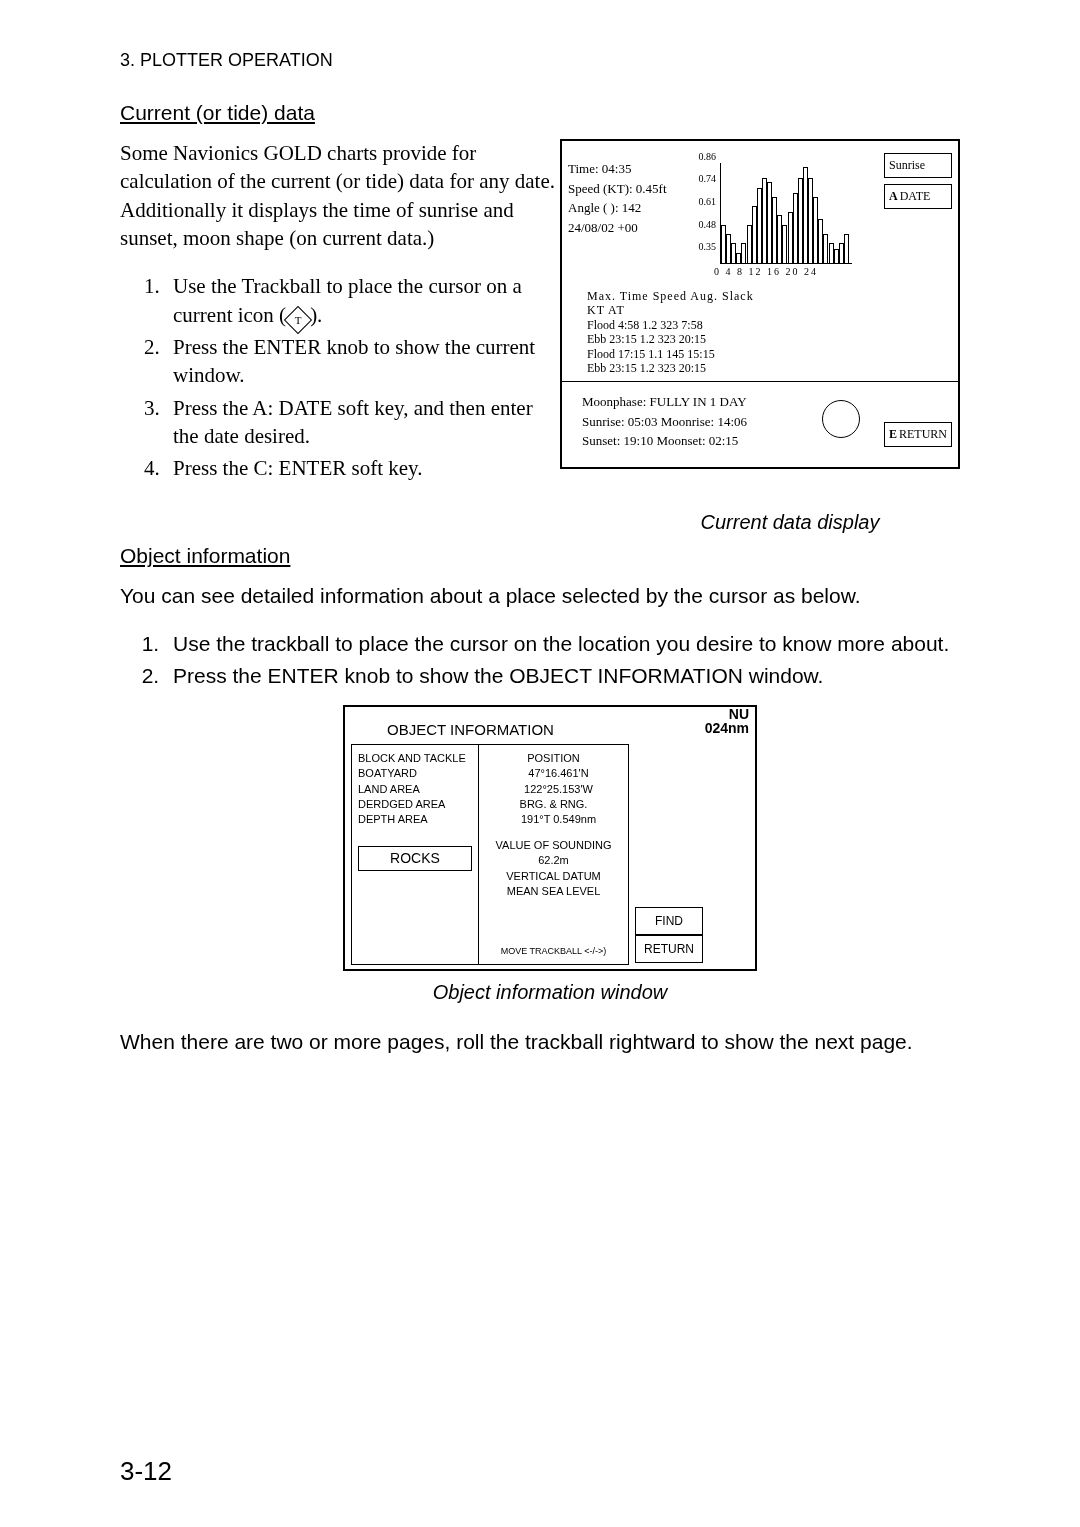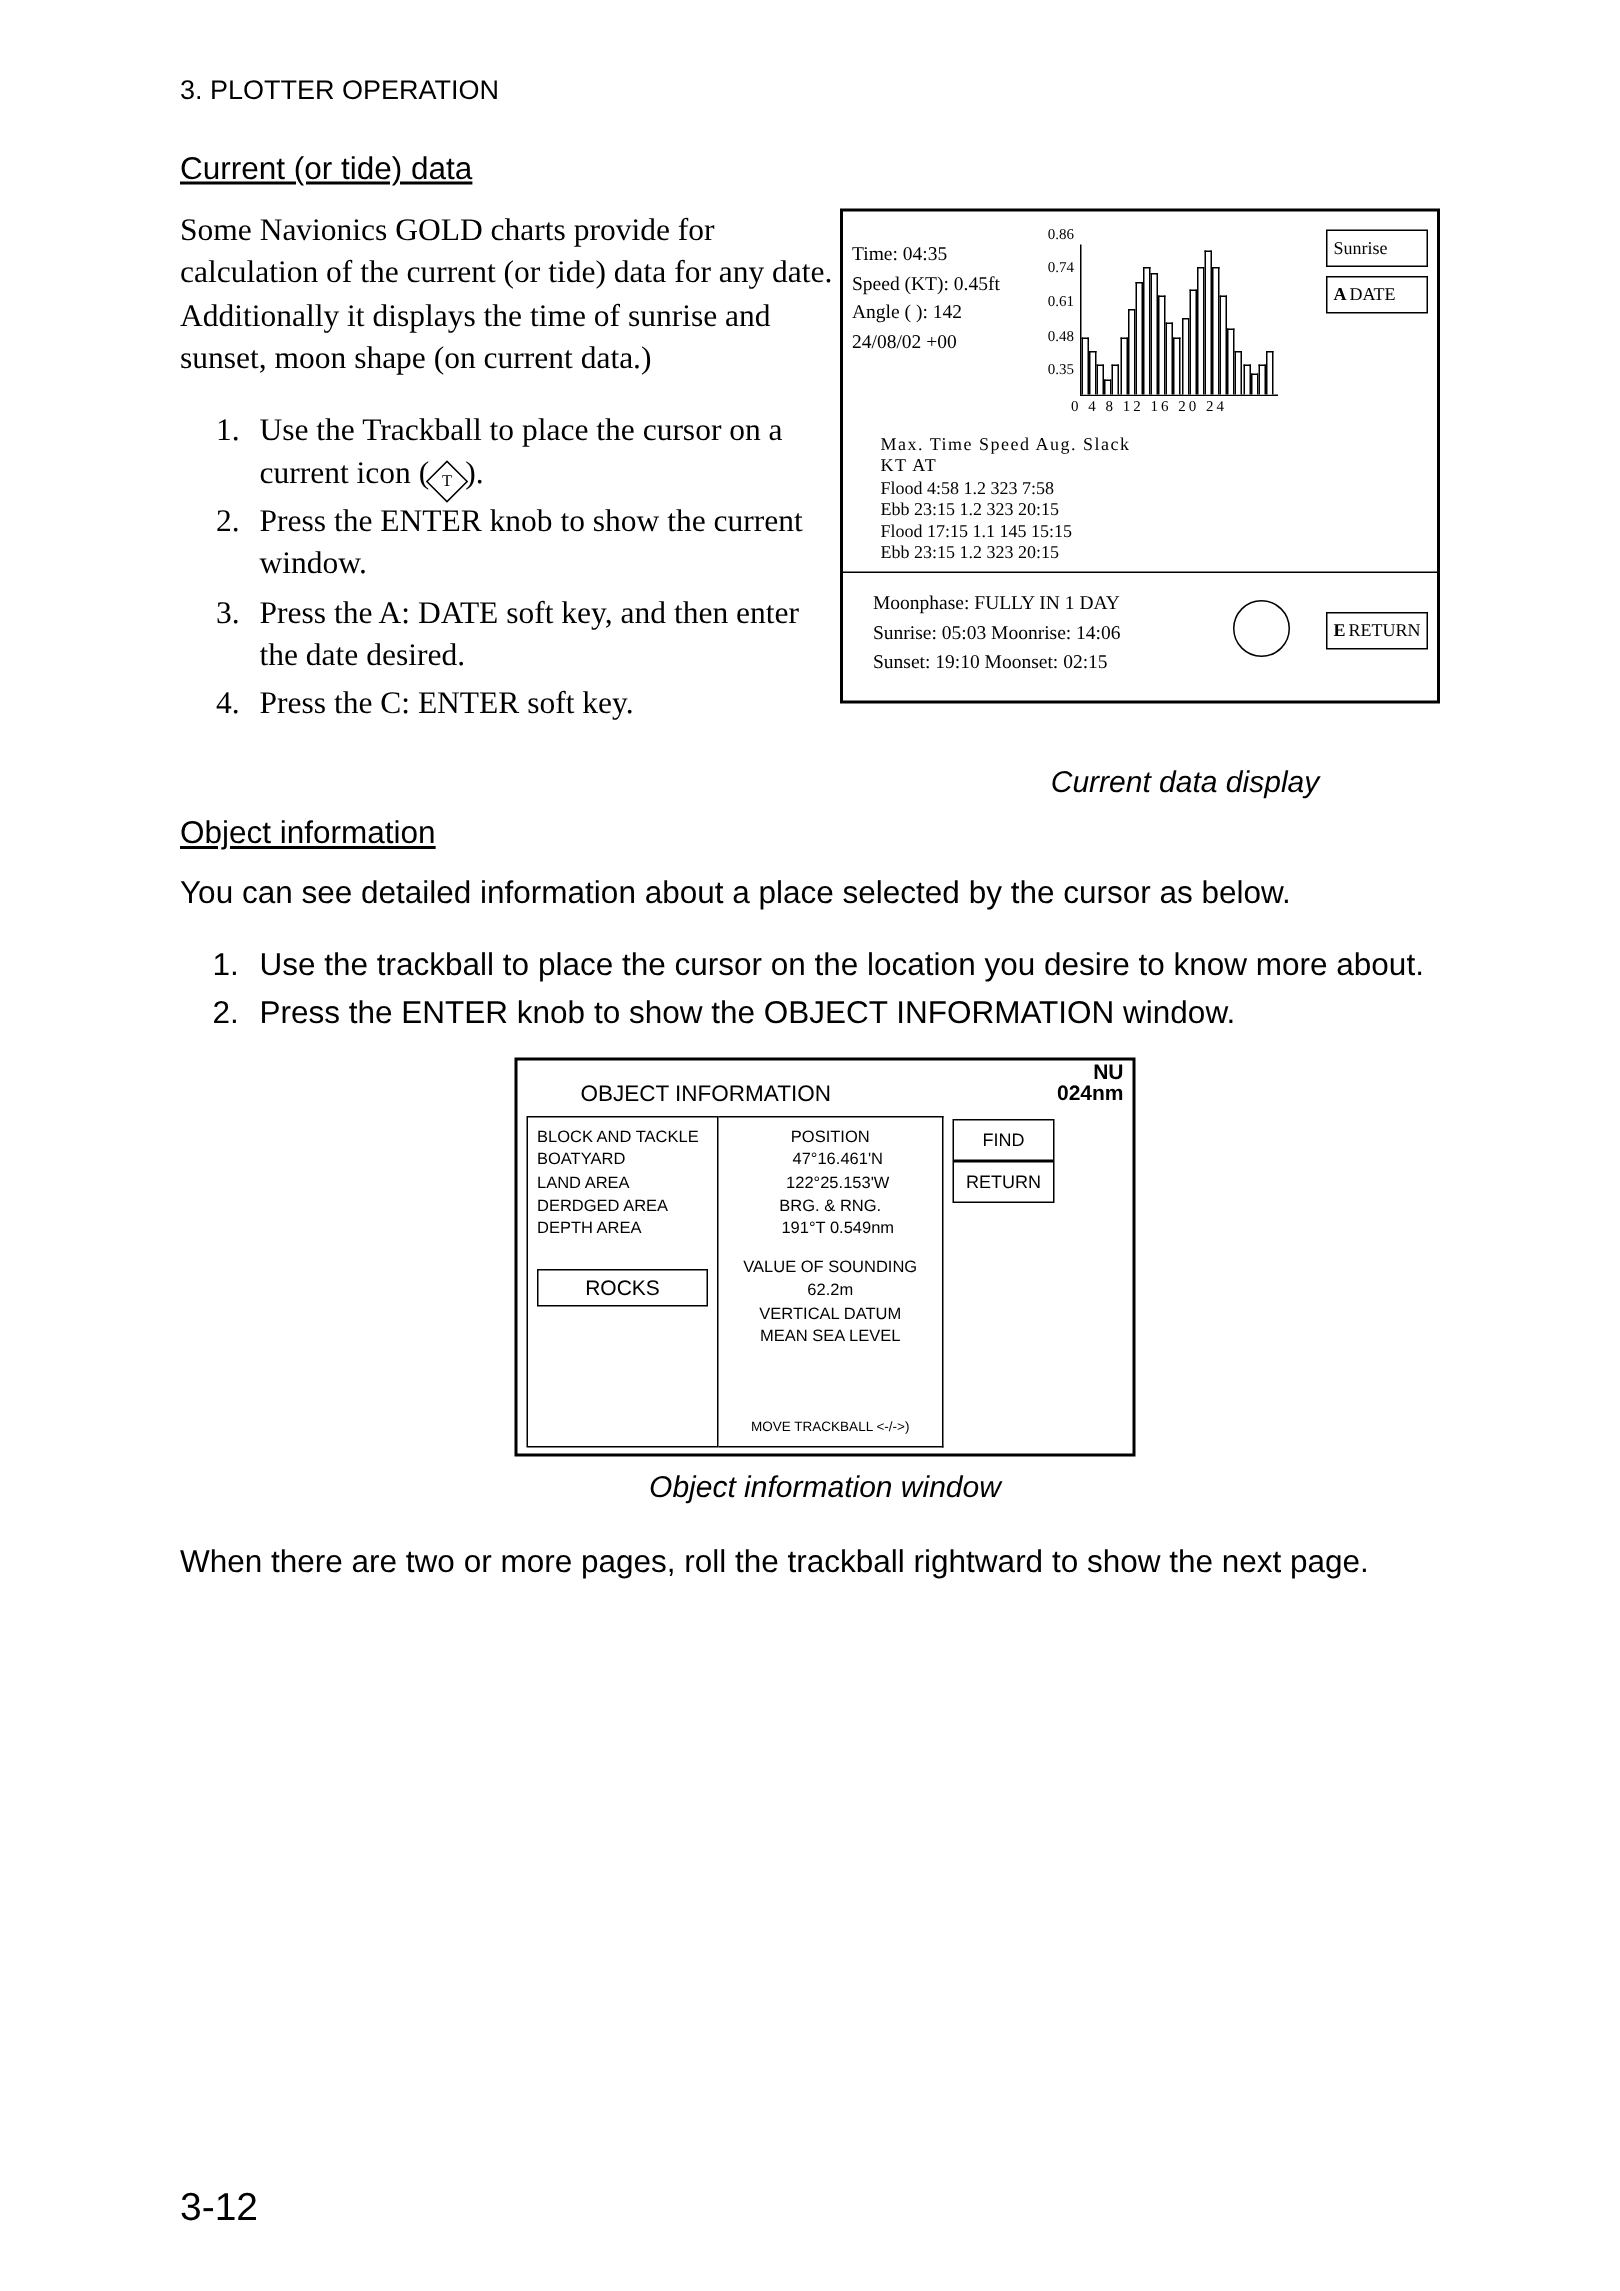--- a/index.html
+++ b/index.html
@@ -161,21 +161,21 @@
   .moon-icon {
     position: absolute;
     top: 18px; left: 260px;
     width: 36px; height: 36px;
     border: 1px solid #000;
     border-radius: 50%;
   }
   .return-key {
     position: absolute;
     right: 6px;
-    bottom: 34px;
+    bottom: 20px;
     text-align: center;
   }
   .caption {
     font-style: italic;
     font-size: 20px;
     text-align: center;
   }
   .cur-cap-wrap {
     margin: 24px 0 6px 0;
     width: 400px;
@@ -224,21 +224,21 @@
   }
   .obj-col.right {
     width: 150px;
     border-left: none;
     text-align: center;
   }
   .obj-sks {
     width: 78px;
     display: flex;
     flex-direction: column;
-    justify-content: flex-start;
+    justify-content: flex-end;
     padding: 2px 0 2px 6px;
   }
   .obj-softkey {
     border: 1px solid #000;
     font-size: 12px;
     width: 58px;
     padding: 6px 4px;
     text-align: center;
   }
   .rocks {

